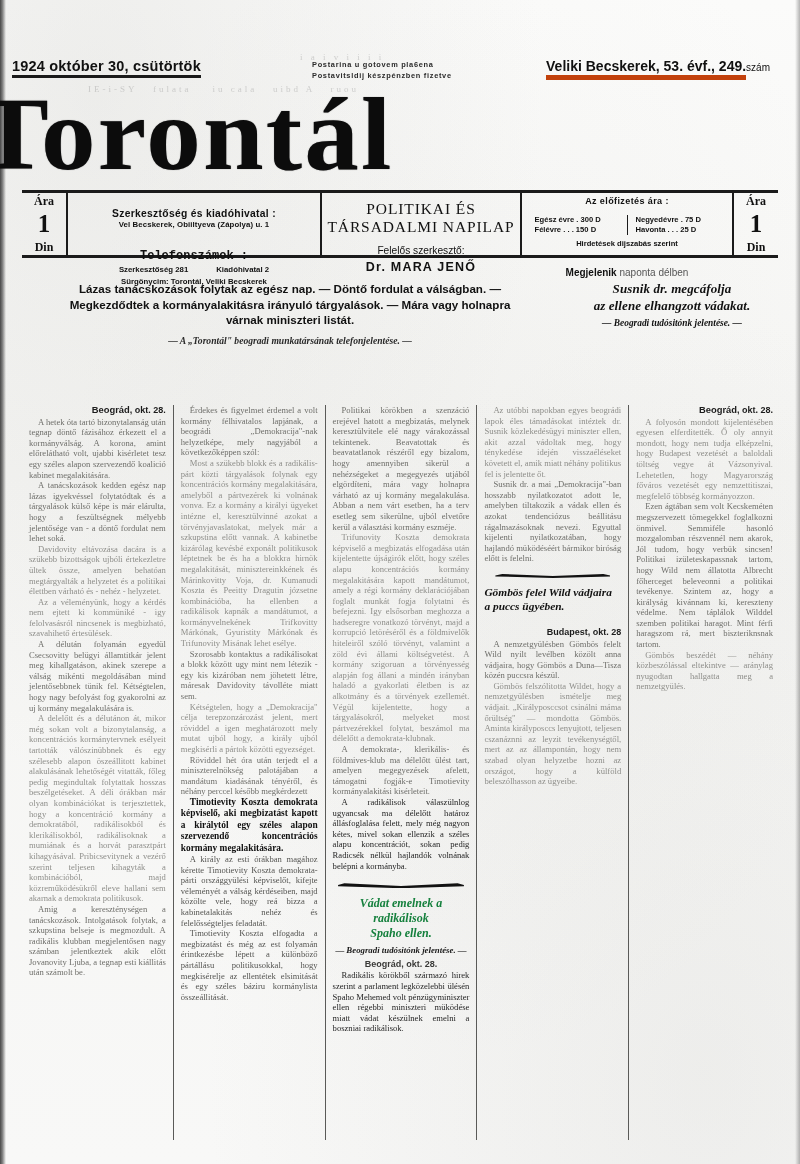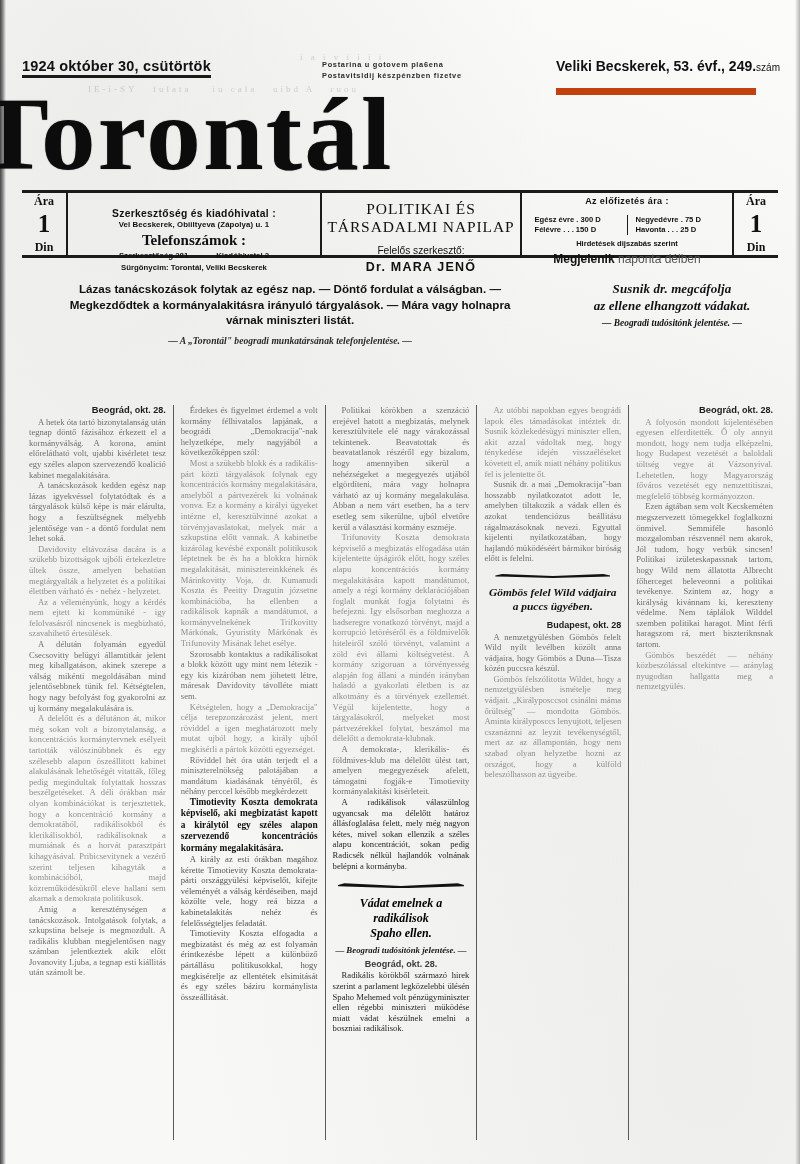--- a/index.html
+++ b/index.html
@@ -28,41 +28,41 @@
     opacity:.85;
   }
   .edge-right{
     position:absolute;right:0;top:0;width:5px;height:1164px;
     background:linear-gradient(270deg,rgba(120,120,120,.55) 0%,rgba(200,200,200,0) 100%);
   }
   .sheet{position:absolute;left:0;top:0;width:800px;height:1164px;}
 
   
   .topbar{
-    position:absolute;left:22px;top:58px;width:758px;height:24px;
+    position:absolute;left:12px;top:58px;width:758px;height:24px;
   }
   .topdate{
     position:absolute;left:0;top:0;
     font-family:"Liberation Sans", sans-serif;
     font-weight:bold;font-size:14.5px;letter-spacing:.2px;
     white-space:nowrap;
   }
   .topdate .u{border-bottom:3px solid #1a1a1a;padding-bottom:1px;}
   .postal{
     position:absolute;left:300px;top:1px;
     font-family:"Liberation Sans", sans-serif;
     font-size:7.4px;font-weight:bold;letter-spacing:.7px;line-height:11px;
     color:#2b2b2b;
   }
   .issue{
     position:absolute;right:0;top:0;
     font-family:"Liberation Sans", sans-serif;
     font-weight:bold;font-size:14px;white-space:nowrap;
   }
-  .issue .u{border-bottom:7px solid #c2410c;padding-bottom:14px;}
+  .issue .u{border-bottom:5px solid #c2410c;padding-bottom:1px;}
   .issue .light{font-weight:normal;font-size:10px;}
 
   
   .ghost{
     position:absolute;
     font-family:"Liberation Serif", serif;
     color:rgba(120,120,118,.30);
     font-size:9px;letter-spacing:3px;
     white-space:nowrap;pointer-events:none;
   }
@@ -104,38 +104,38 @@
     font-family:"Liberation Serif", serif;font-size:25px;font-weight:bold;line-height:24px;
   }
   .cell-price .cur{
     font-family:"Liberation Serif", serif;font-size:12px;font-weight:bold;line-height:12px;
   }
   .cell-office{
     width:252px;text-align:center;padding-top:15px;
   }
   .cell-office .r1{font-family:"Liberation Sans",sans-serif;font-size:10.3px;font-weight:bold;letter-spacing:.3px;}
   .cell-office .r2{font-family:"Liberation Sans",sans-serif;font-size:7.8px;font-weight:bold;letter-spacing:.1px;margin-top:1px;}
-  .cell-office .r3{font-family:Liberation Serif, serif;font-size:15px;font-weight:bold;margin-top:3px;}
+  .cell-office .r3{font-family:Liberation Mono, monospace;font-size:12px;font-weight:bold;margin-top:20px;}
   .cell-office .r4{font-family:"Liberation Sans",sans-serif;font-size:7.8px;font-weight:bold;margin-top:2px;display:flex;justify-content:center;gap:28px;}
   .cell-office .r5{font-family:"Liberation Sans",sans-serif;font-size:7.8px;font-weight:bold;margin-top:3px;}
   .cell-center{
     flex:1;text-align:center;padding-top:7px;
   }
   .cell-center .t1{font-family:"Liberation Serif",serif;font-size:15.5px;letter-spacing:.9px;}
   .cell-center .t2{font-family:"Liberation Sans",sans-serif;font-size:10.2px;font-weight:normal;margin-top:9px;}
   .cell-center .t3{font-family:"Liberation Sans",sans-serif;font-size:12.5px;font-weight:bold;letter-spacing:1.2px;margin-top:4px;}
   .cell-sub{
     width:210px;text-align:center;padding-top:3px;
   }
   .cell-sub .s1{font-family:"Liberation Sans",sans-serif;font-size:9px;font-weight:bold;letter-spacing:.4px;}
   .cell-sub .srow{display:flex;justify-content:center;font-family:"Liberation Sans",sans-serif;font-size:7.6px;font-weight:bold;line-height:10px;margin-top:9px;}
   .cell-sub .scolL{width:92px;text-align:left;padding-left:8px;border-right:1.6px solid #1b1b1b;}
   .cell-sub .scolR{width:92px;text-align:left;padding-left:8px;}
   .cell-sub .s3{font-family:"Liberation Sans",sans-serif;font-size:7.6px;font-weight:bold;margin-top:4px;}
-  .cell-sub .s4{font-family:"Liberation Sans",sans-serif;font-size:12px;font-weight:bold;margin-top:4px;}
+  .cell-sub .s4{font-family:"Liberation Sans",sans-serif;font-size:10px;font-weight:bold;margin-top:19px;}
   .cell-sub .s4 .fade{font-weight:normal;color:#555;}
   .headline{
     position:absolute;left:22px;top:276px;width:536px;text-align:center;
   }
   .headline h1{
     margin:0;font-family:"Liberation Serif",serif;
     font-weight:bold;font-size:25.5px;line-height:29px;letter-spacing:-.2px;
   }
   .deck{
     margin-top:5px;
@@ -188,36 +188,36 @@
   
   .subhead-rule{
     width:100%;height:9px;margin:7px 0 5px 0;position:relative;
   }
   .subhead-rule::before{
     content:"";position:absolute;left:8%;right:8%;top:3px;height:4px;
     background:#121212;
     clip-path:polygon(0 40%,6% 0,50% 55%,94% 0,100% 40%,100% 62%,50% 100%,0 62%);
   }
   .subhead{
-    text-align:center;font-family:"Liberation Serif",serif;
+    font-family:"Liberation Serif",serif;
     font-style:italic;font-weight:bold;font-size:11.4px;line-height:14.5px;
-    color:#111;margin-bottom:6px;
+    color:#111;margin-bottom:13px;
   }
 
   
   .inrule{
     height:10px;margin:9px 0 6px 0;position:relative;
   }
   .inrule::before{
     content:"";position:absolute;left:4%;right:4%;top:3px;height:5px;background:#121212;
     clip-path:polygon(0 38%,5% 0,50% 58%,95% 0,100% 38%,100% 64%,50% 100%,0 64%);
   }
   .inhead{
     text-align:center;font-family:"Liberation Serif",serif;font-style:italic;
-    font-weight:bold;font-size:12px;line-height:15px;color:#000000;
+    font-weight:bold;font-size:12px;line-height:15px;color:#15803d;
   }
   .insrc{
     text-align:center;font-family:"Liberation Serif",serif;font-style:italic;
     font-weight:bold;font-size:8.8px;color:#1a1a1a;margin-top:4px;
   }
   .dateline-c{
     text-align:center;font-family:"Liberation Sans",sans-serif;
     font-weight:bold;font-size:9px;margin-top:3px;margin-bottom:1px;
   }
   .clearp{color:#1f1f1f;}

